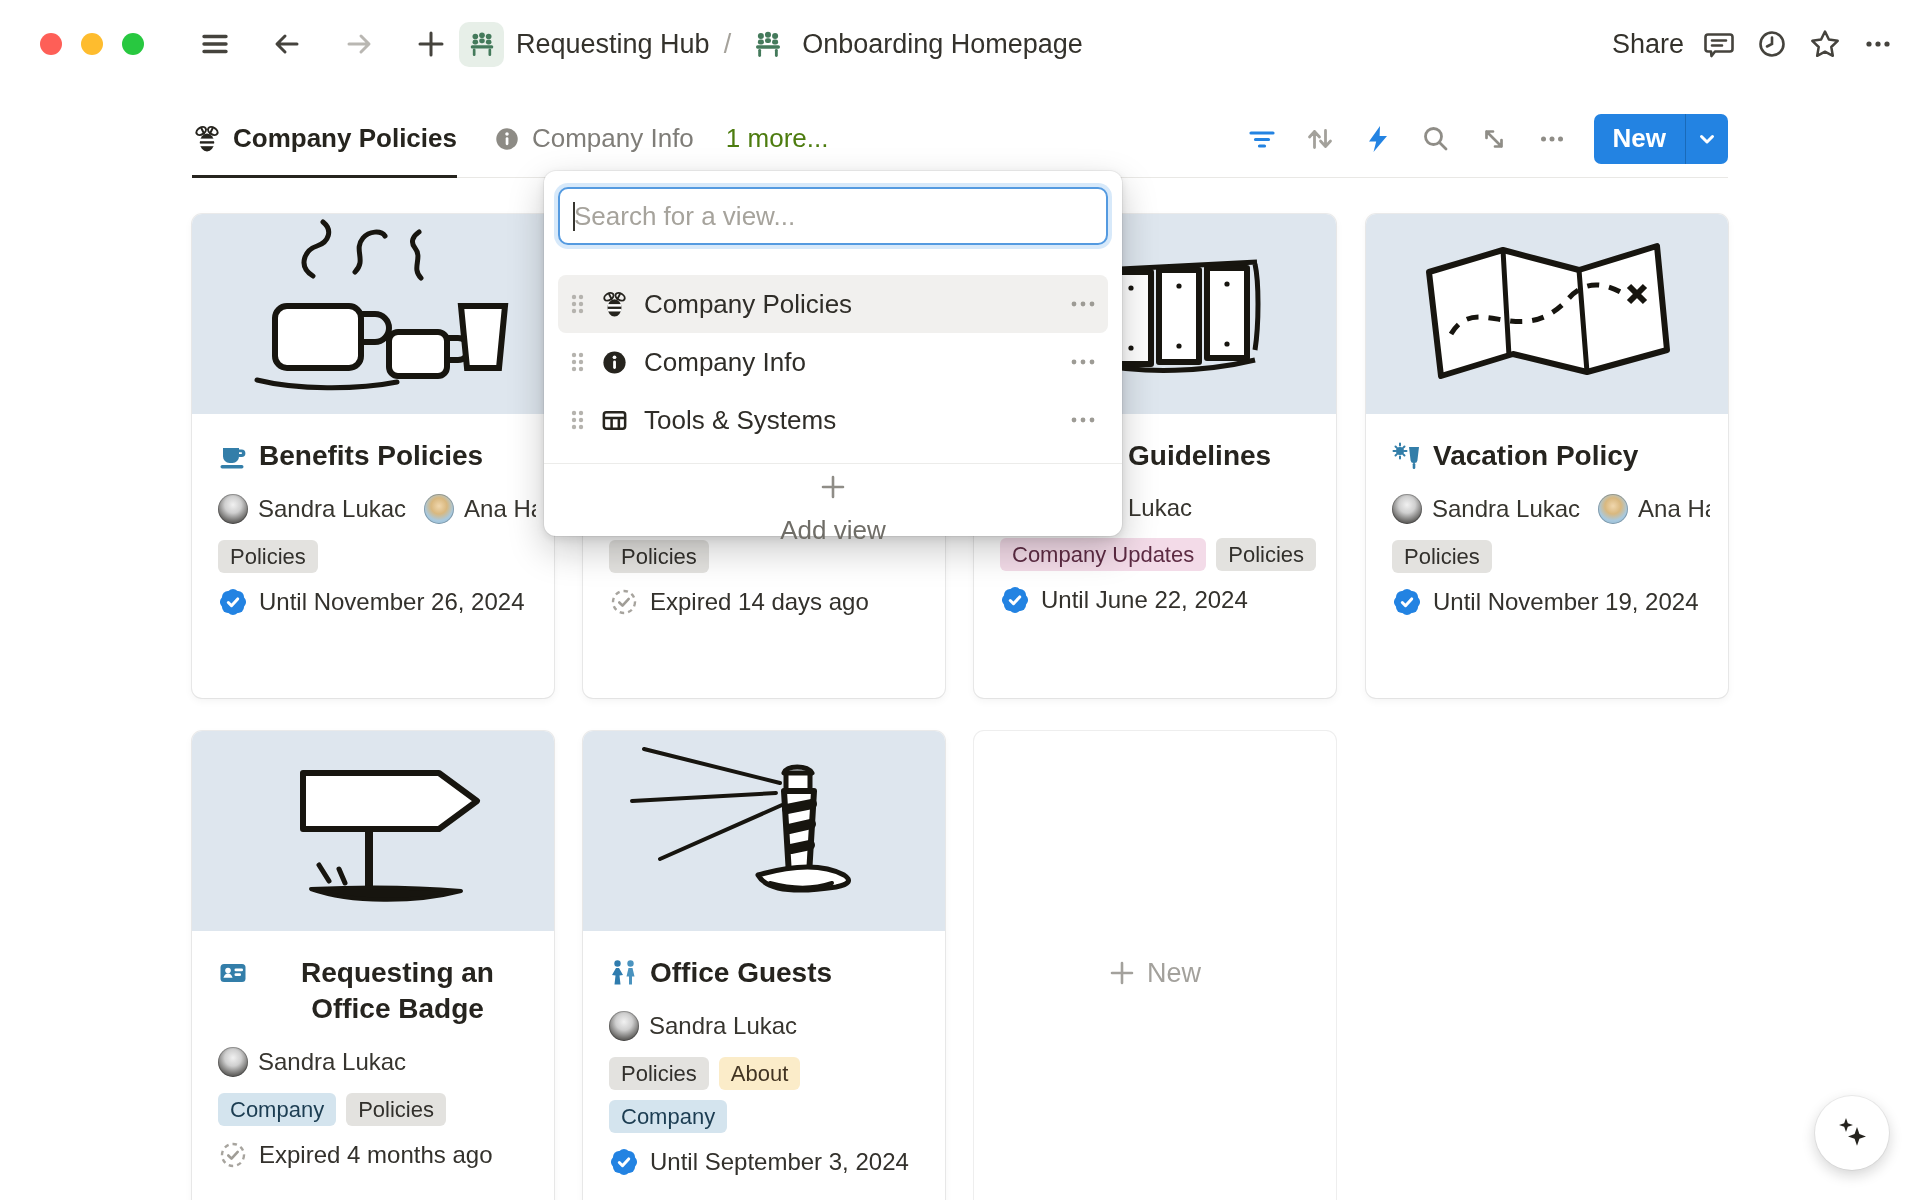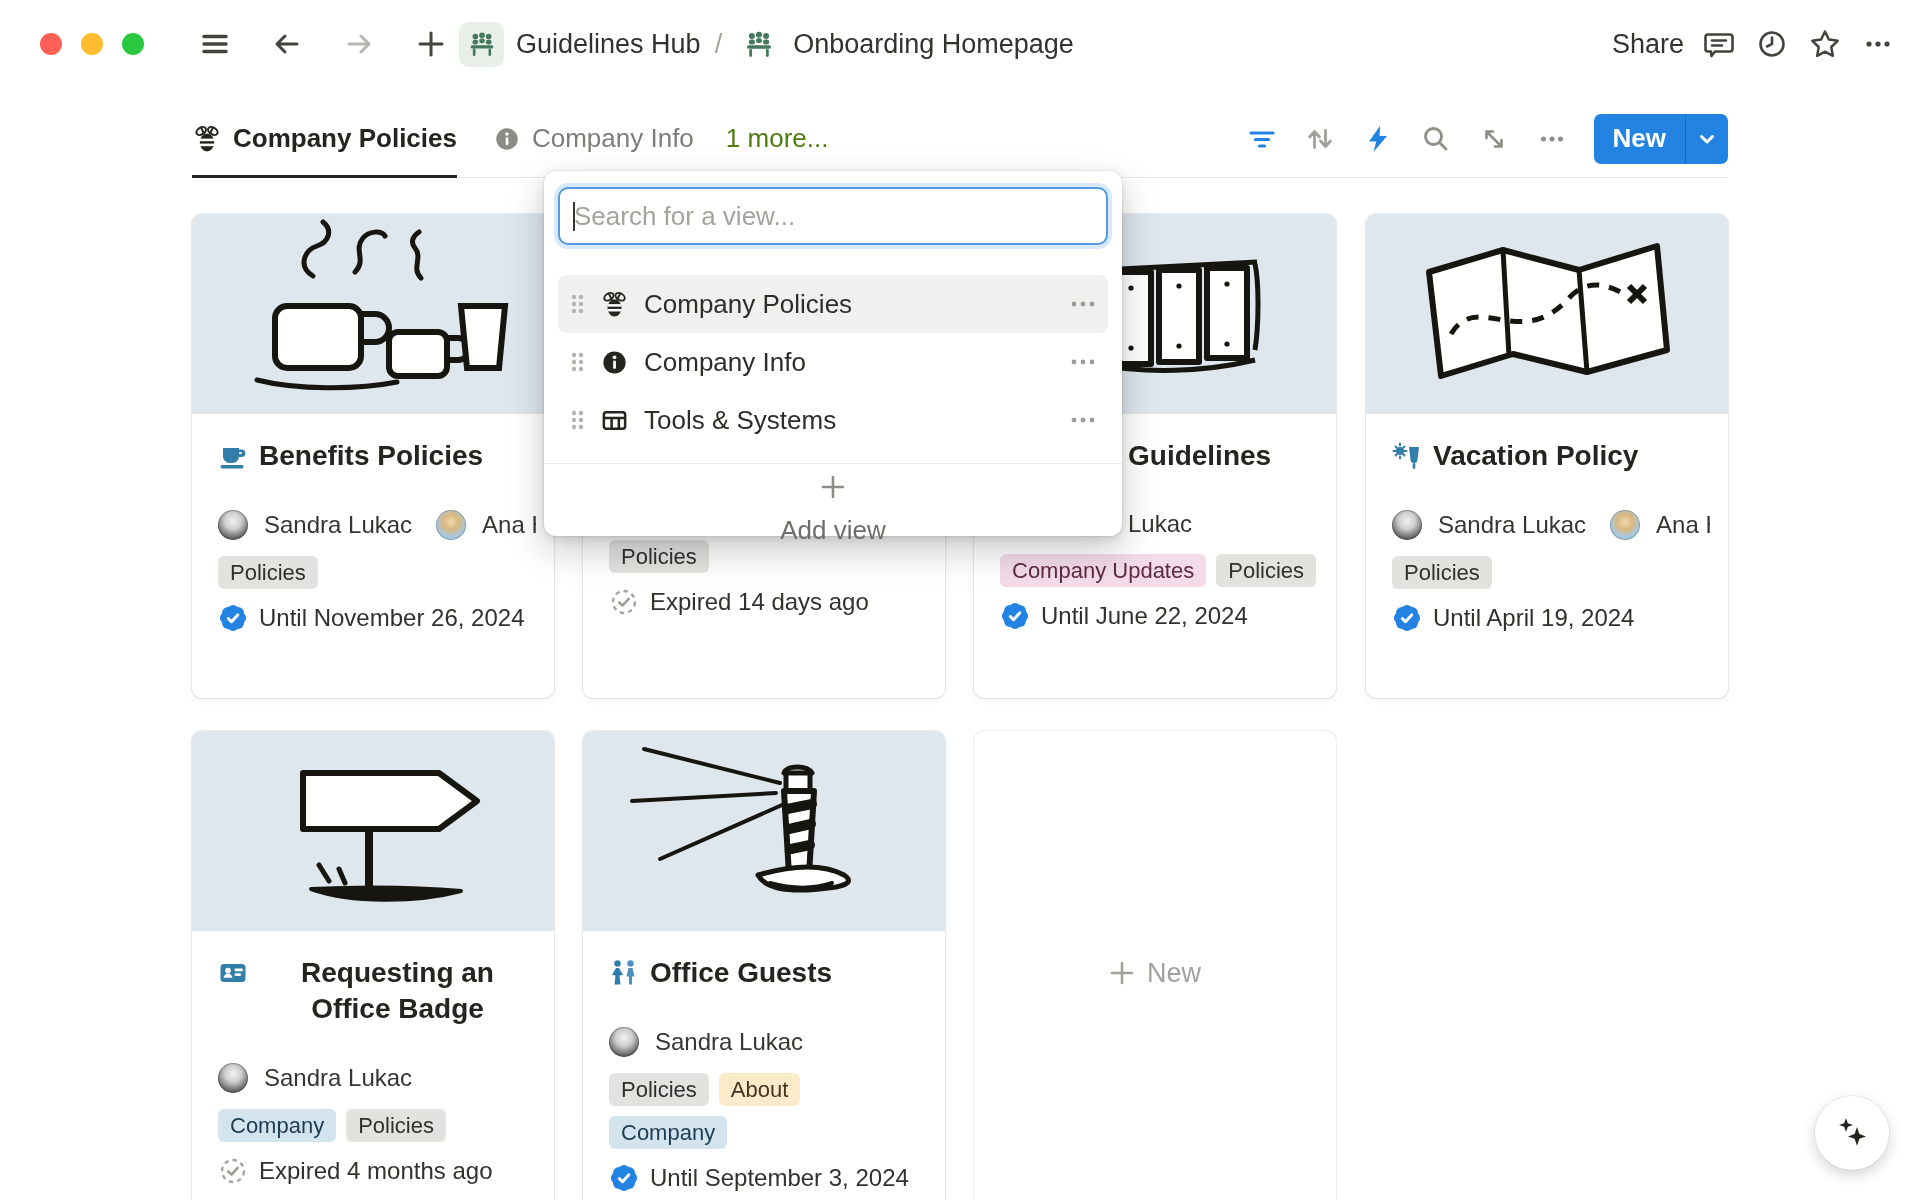--- a/index.html
+++ b/index.html
@@ -36,21 +36,21 @@
   .new-caret { width:42px; display:flex; align-items:center; justify-content:center; }
 
   
   .card { position:absolute; width:362px; height:484px; background:#fff; border-radius:10px;
     box-shadow:0 0 0 1px rgba(15,15,15,.08), 0 3px 8px rgba(15,15,15,.05); overflow:hidden; }
   .cover { height:200px; background:#dee6ee; }
   .cover svg { display:block; width:100%; height:100%; }
   .ccontent { padding:24px 18px 0 26px; }
   .card-title { display:flex; gap:11px; font-size:28px; font-weight:700; color:#26241f; line-height:36px;text-align:center; }
   .card-title .cicon { flex:0 0 30px; height:36px; display:flex; align-items:center; }
-  .people { margin-top:36px; display:flex; align-items:center; gap:16px; white-space:nowrap; overflow:hidden; font-size:24px; color:#37352f; }
+  .people { margin-top:20px; display:flex; align-items:center; gap:10px; white-space:nowrap; overflow:hidden; font-size:24px; color:#37352f; }
   .avatar { flex:0 0 30px; width:30px; height:30px; border-radius:50%; box-shadow:inset 0 0 0 1px rgba(0,0,0,.22); }
   .av-sandra { background:radial-gradient(circle at 50% 36%, #f1f1f1 0%, #cfcfcf 34%, #6d6c6a 68%, #1e1d1c 100%); }
   .av-ana { background:radial-gradient(circle at 50% 40%, #f0d7ae 0%, #d9b87f 34%, #a9c9de 62%, #84b2cf 100%); }
   .avatar.second { margin-left:8px; }
   .tags { margin-top:16px; display:flex; flex-wrap:wrap; gap:10px 10px; }
   .tag { height:33px; line-height:33px; padding:0 12px; border-radius:6px; font-size:22px; white-space:nowrap; }
   .tag.gray { background:#e3e2df; color:#32302c; }
   .tag.blue { background:#d4e4ee; color:#1c3d52; }
   .tag.pink { background:#f3dbe8; color:#5d2b43; }
   .tag.yellow { background:#fbecc9; color:#423422; }
@@ -125,21 +125,21 @@
           <circle cx="18" cy="7.5" r="3.4"></circle>
           <circle cx="26" cy="9" r="3.4"></circle>
         <rect x="6.6" y="13" width="6.8" height="5.5" rx="2.6"></rect>
           <rect x="14.6" y="11.5" width="6.8" height="5.5" rx="2.6"></rect>
           <rect x="22.6" y="13" width="6.8" height="5.5" rx="2.6"></rect>
         <rect x="4.5" y="19.5" width="27" height="3.8" rx="1.8"></rect>
           <rect x="7" y="23.5" width="3.2" height="9" rx="1.5"></rect>
           <rect x="25.8" y="23.5" width="3.2" height="9" rx="1.5"></rect>
       </svg>
     </span>
-    <span>Guidelines Hub</span>
+    <span>Requesting Hub</span>
     <span class="crumb-sep">/</span>
     <span class="pgicon-plain">
       <svg width="32" height="32" viewBox="0 0 36 36" fill="#447a5b">
         <circle cx="10" cy="9" r="3.4"></circle>
           <circle cx="18" cy="7.5" r="3.4"></circle>
           <circle cx="26" cy="9" r="3.4"></circle>
         <rect x="6.6" y="13" width="6.8" height="5.5" rx="2.6"></rect>
           <rect x="14.6" y="11.5" width="6.8" height="5.5" rx="2.6"></rect>
           <rect x="22.6" y="13" width="6.8" height="5.5" rx="2.6"></rect>
         <rect x="4.5" y="19.5" width="27" height="3.8" rx="1.8"></rect>
@@ -406,21 +406,21 @@
       <span class="dicon">
         <svg width="30" height="30" viewBox="0 0 30 30">
             <g fill="#2383e2">
               <rect x="4" y="4" width="22" height="22" rx="6"></rect>
               <rect x="4" y="4" width="22" height="22" rx="6" transform="rotate(45 15 15)"></rect>
               <circle cx="15" cy="15" r="11"></circle>
             </g>
             <path d="M10.3 15.5l3.2 3.2 6.2-6.8" stroke="#fff" stroke-width="3" fill="none" stroke-linecap="round" stroke-linejoin="round"></path>
           </svg>
       </span>
-      <span>Until April 19, 2024</span>
+      <span>Until November 19, 2024</span>
     </div>
   </div>
 </article>
 
 <article class="card" style="left:192px; top:731px;">
   <div class="cover">
     <svg viewBox="0 0 360 200" fill="none" stroke="#17150f" stroke-width="6" stroke-linejoin="round">
       <path d="M110 42h136l38 28-38 28H110z" fill="#fff"></path>
       <path d="M176 98v62" stroke-width="8"></path>
       <path d="M118 158c40 14 104 14 150 2-46-4-106-4-150-2z" fill="#17150f" stroke-width="4"></path>

